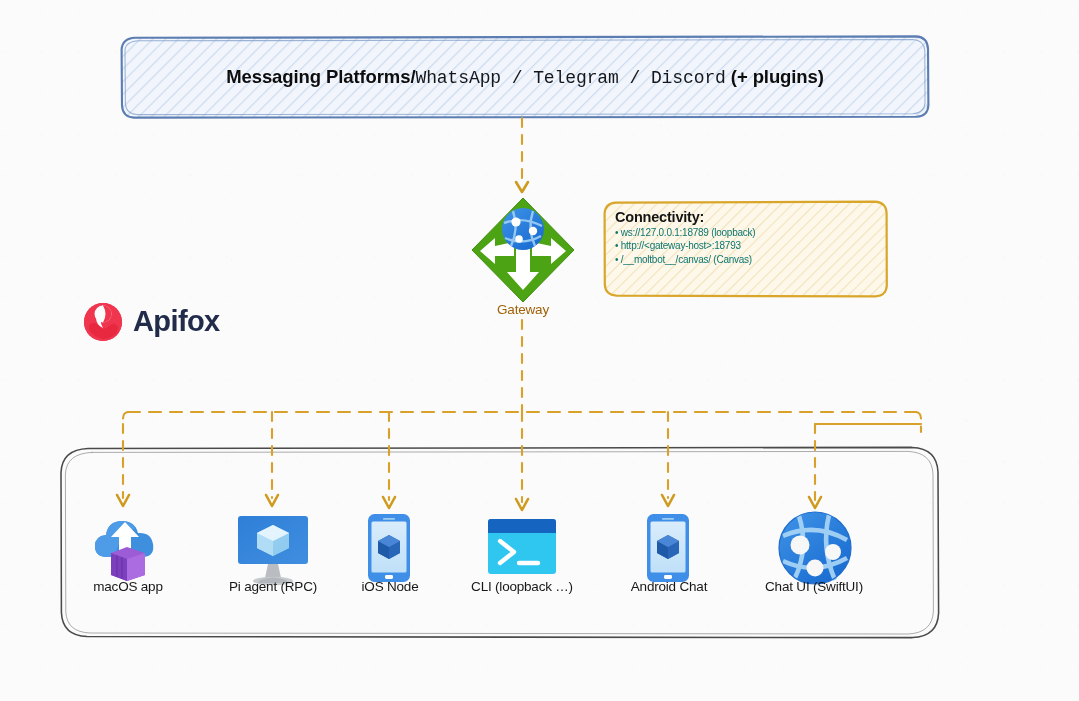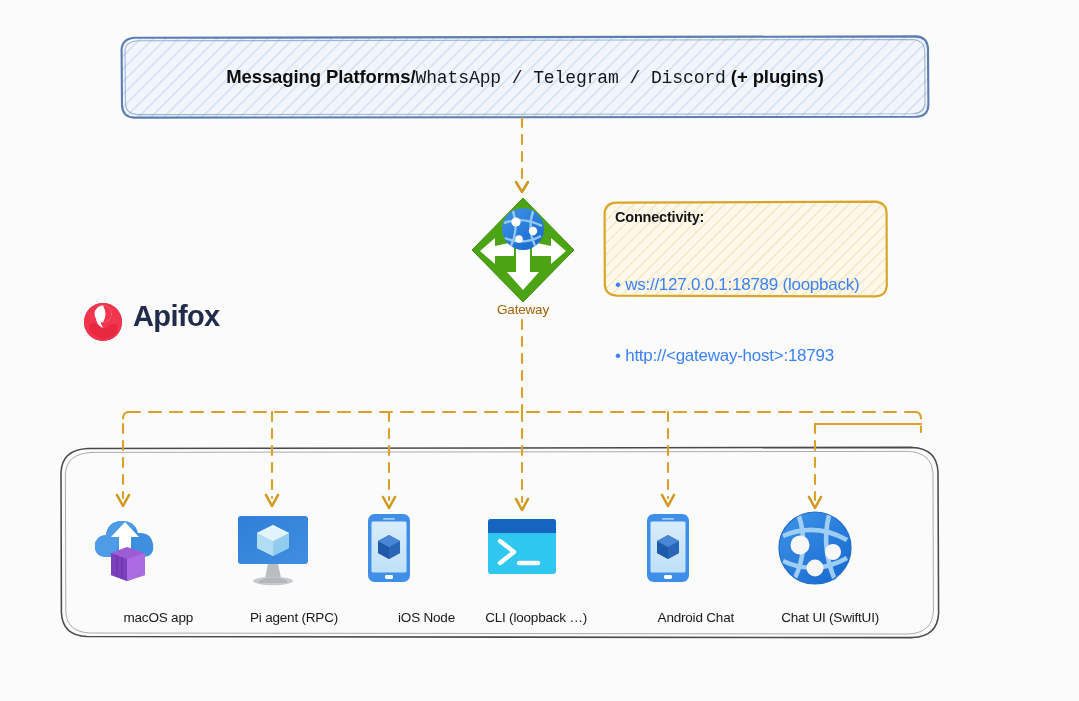--- a/index.html
+++ b/index.html
@@ -84,26 +84,25 @@
     z-index: 2;
   }
   #connectivity-title {
     font-size: 14.5px;
     font-weight: 700;
     color: #151515;
     line-height: 1.25;
     letter-spacing: -0.2px;
   }
   .conn-line {
-    font-size: 17px;
-    color: #3b82f6;
+    font-size: 10px;
+    color: #0f766e;
     line-height: 1.33;
     letter-spacing: -0.25px;
     white-space: nowrap;
-    margin-top: 48px;
   }
 
   
   #gateway-node {
     position: absolute;
     left: 468px;
     top: 196px;
     width: 110px;
     height: 135px;
     text-align: center;
@@ -117,36 +116,36 @@
     color: #a16207;
     letter-spacing: -0.2px;
   }
 
   
   #apifox-logo {
     position: absolute;
     left: 84px;
     top: 300px;
     display: flex;
-    align-items: flex-start;
+    align-items: flex-end;
     gap: 11px;
   }
   #apifox-wordmark {
     font-size: 29px;
     font-weight: 700;
     color: #212b4a;
     letter-spacing: -0.6px;
   }
 
   
   .node {
     position: absolute;
     width: 130px;
-    text-align: right;
-    top: 524px;
+    text-align: center;
+    top: 493px;
   }
   .node-icon {
     height: 80px;
     display: flex;
     align-items: center;
     justify-content: center;
   }
   .node-label {
     margin-top: 6px;
     font-size: 13.5px;
@@ -355,20 +354,21 @@
   <div id="platforms-text">
     <span class="tx-bold">Messaging Platforms</span><span class="tx-bold">/</span><span class="tx-mono">WhatsApp / Telegram / Discord</span> <span class="tx-bold">(+ plugins)</span>
   </div>
 </div>
 
 <div id="connectivity-box">
   <div id="connectivity-inner">
     <div id="connectivity-title">Connectivity:</div>
     <div class="conn-line">• ws://127.0.0.1:18789 (loopback)</div>
     <div class="conn-line">• http://&lt;gateway-host&gt;:18793</div>
+    <div class="conn-line">• /__moltbot__/canvas/ (Canvas)</div>
   </div>
 </div>
 
 <div id="gateway-node">
   <div id="gateway-label">Gateway</div>
 </div>
 
 <div id="apifox-logo">
   <div style="width:38px;height:38px;"></div>
   <div id="apifox-wordmark">Apifox</div>

